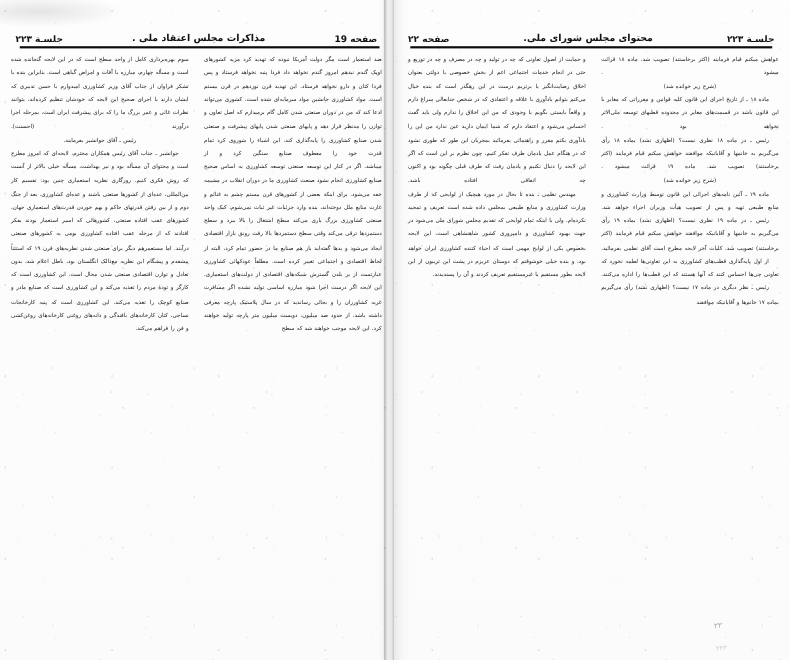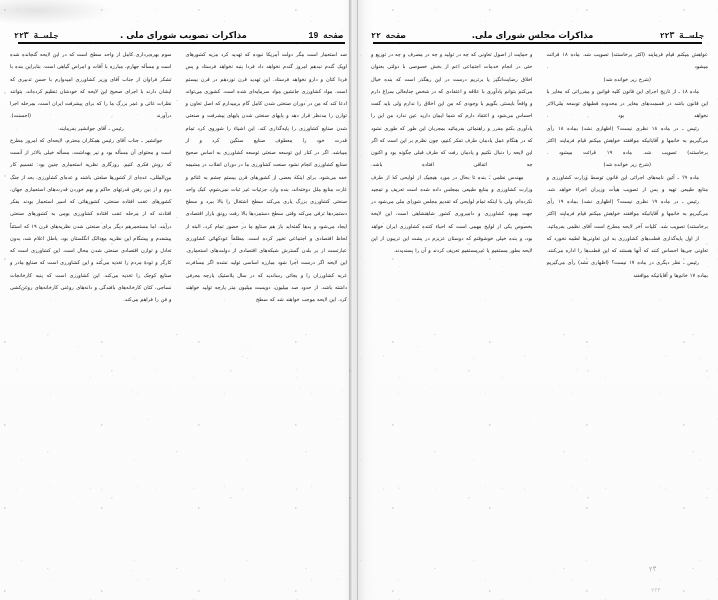--- a/index.html
+++ b/index.html
@@ -49,21 +49,21 @@
 
   
   .hdr{
     position:absolute;left:0;right:0;
     display:flex;align-items:flex-end;justify-content:space-between;
     font-weight:bold;letter-spacing:.2px;
     color:#101010;
   }
   .page.left .hdr{top:30px;padding:0 16px 0 14px;}
   .page.right .hdr{top:30px;padding:0 14px 0 12px;}
-  .hdr .h-side{font-size:8.2px;white-space:nowrap;font-family:Liberation Mono, monospace;}
+  .hdr .h-side{font-size:8.2px;white-space:nowrap;}
   .hdr .h-title{font-size:8.6px;white-space:nowrap;}
   .rule{
     position:absolute;height:2px;background:#0d0d0d;
   }
   .page.left .rule{left:18px;right:14px;top:42px;}
   .page.right .rule{left:14px;right:16px;top:42px;}
 
   
   .cols{
     position:absolute;top:48px;bottom:30px;
@@ -124,42 +124,42 @@
 </head>
 <body>
 
 <div id="sheet">
 
   <div class="topsmudge"></div>
 
   <div class="page left">
     <div class="hdr">
       <span class="h-side">صفحه 19</span>
-      <span class="h-title">مذاکرات تصویب شورای ملی .</span>
+      <span class="h-title">مذاکرات مجلس اعتقاد ملی .</span>
       <span class="h-side">جلسـة ۲۲۳</span>
     </div>
     <div class="rule"></div>
 
     <div class="cols">
       <div class="col">
         <p class="tx">سوم بهره‌برداری کامل از واحد سطح است که در این لایحه گنجانده شده است و مسأله چهارم، مبارزه با آفات و امراض گیاهی است. بنابراین بنده با تشکر فراوان از جناب آقای وزیر کشاورزی امیدوارم با حسن تدبیری که ایشان دارند با اجرای صحیح این لایحه که خودشان تنظیم کرده‌اند، بتوانند نظرات غائی و عمر بزرگ ما را که برای پیشرفت ایران است، بمرحله اجرا درآورند (احسنت).</p>
         <p class="tx center">رئیس ـ آقای جوانشیر بفرمایند.</p>
         <p class="tx indent last">جوانشیر ـ جناب آقای رئیس همکاران محترم، لایحه‌ای که امروز مطرح است و محتوای آن مسأله بود و نیر بهداشت، مسأله خیلی بالاتر از آنست که روش فکری کنیم. روزگاری نظریه استعماری چنین بود: تقسیم کار بین‌المللی، عده‌ای از کشورها صنعتی باشند و عده‌ای کشاورزی. بعد از جنگ دوم و از بین رفتن قدرتهای حاکم و بهم خوردن قدرت‌های استعماری جهان، کشورهای عقب افتاده صنعتی، کشورهائی که اسیر استعمار بودند بفکر افتادند که از مرحله عقب افتاده کشاورزی بومی به کشورهای صنعتی درآیند. اما مستعمرهم دیگر برای صنعتی شدن نظریه‌های قرن ۱۹ که استثناً پیشقدم و پیشگام این نظریه مع‌ذالک انگلستان بود، باطل اعلام شد، بدون تعادل و توازن اقتصادی صنعتی شدن محال است. این کشاورزی است که کارگر و تودهٔ مردم را تغذیه می‌کند و این کشاورزی است که صنایع مادر و صنایع کوچک را تغذیه می‌کند. این کشاورزی است که پنبه کارخانجات نساجی، کتان کارخانه‌های بافندگی و دانه‌های روغنی کارخانه‌های روغن‌کشی و فن را فراهم می‌کند.</p>
       </div>
       <div class="col">
         <p class="tx">ضد استعمار است مگر دولت آمریکا نبوده که تهدید کرد مزیه کشورهای اوپک گندم نبدهم امروز گندم نخواهد داد فردا پنبه نخواهد فرستاد و پس فردا کتان و دارو نخواهد فرستاد. این تهدید قرن نوزدهم در قرن بیستم است. مواد کشاورزی جانشین مواد سرمایه‌ای شده است. کشوری می‌تواند ادعا کند که من در دوران صنعتی شدن کامل گام برمیدارم که اصل تعاون و توازن را مدنظر قرار دهد و پایهای صنعتی شدن پایهای پیشرفت و صنعتی شدن صنایع کشاورزی را پایه‌گذاری کند. این اشیاء را شوروی کرد تمام قدرت خود را معطوف صنایع سنگین کرد و از</p>
         <p class="tx last">میباشد. اگر در کنار این توسعه صنعتی توسعه کشاورزی به اساس صحیح صنایع کشاورزی انجام نشود صنعت کشاورزی ما در دوران انقلاب در مشیمه خفه می‌شود. برای اینکه بعضی از کشورهای قرن بیستم چشم به غنائم و غارت منابع ملل دوخته‌اند، بنده وارد جزئیات غیر ثبات نمی‌شوم، کبک واحد صنعتی کشاورزی بزرگ یاری می‌کند سطح اشتغال را بالا ببرد و سطح دستمزدها ترقی می‌کند وقتی سطح دستمزدها بالا رفت رونق بازار اقتصادی ایجاد می‌شود و یدها گفته‌اید باز هم صنایع ما در حضور تمام کرد، البته از لحاظ اقتصادی و اجتماعی تغییر کرده است. مطلقاً عودکهائی کشاورزی عبارتست از بر بلدن گسترش شبکه‌های اقتصادی از دولت‌های استعماری. این لایحه اگر درست اجرا شود مبارزه اساسی تولید نشده اگر مسافرت غربه کشاورزان را و بجائی رساندید که در سال پلاستیک پارچه معرفی داشته باشد. از حدود صد میلیون، دویست میلیون متر پارچه تولید خواهند کرد. این لایحه موجب خواهند شد که سطح</p>
       </div>
     </div>
   </div>
 
   <div class="page right">
     <div class="hdr">
       <span class="h-side">جلسـة ۲۲۳</span>
-      <span class="h-title">مذاکرات مجلس شورای ملی.</span>
+      <span class="h-title">محتوای مجلس شورای ملی.</span>
       <span class="h-side">صفحه ۲۲</span>
     </div>
     <div class="rule"></div>
 
     <div class="cols">
       <div class="col">
         <p class="tx">و حمایت از اصول تعاونی که چه در تولید و چه در مصرف و چه در توزیع و حتی در انجام خدمات اجتماعی اعم از بخش خصوصی با دولتی بعنوان اخلاق رضایت‌انگیز یا برتریم درست در این رهگذر است که بنده خیال می‌کنم بتوانم یادآوری با علاقه و اعتقادی که در شخص جنابعالی سراغ دارم و واقعاً بایستی بگویم با وجودی که من این اخلاق را ندارم ولی باید گفت احساس می‌شود و اعتقاد دارم که شما ایمان دارید عین ندارد من این را یادآوری بکنم مقرر و راهنمائی بفرمائید بمجربان این طور که طوری نشود که در هنگام عمل یادمان طرف تفکر کنیم، چون نظرم بر این است که اگر این لایحه را دنبال نکنیم و یادمان رفت که طرف قبلی چگونه بود و اکنون چه اتفاقی افتاده باشد.</p>
         <p class="tx indent last">مهندس نظمی ـ بنده تا بحال در مورد هیچیک از لوایحی که از طرف وزارت کشاورزی و منابع طبیعی بمجلس داده شده است تعریف و تمجید نکرده‌ام. ولی با اینکه تمام لوایحی که تقدیم مجلس شورای ملی می‌شود در جهت بهبود کشاورزی و دامپروری کشور شاهنشاهی است، این لایحه بخصوص یکی از لوایح مهمی است که احیاء کننده کشاورزی ایران خواهد بود، و بنده خیلی خوشوقتم که دوستان عزیزم در پشت این تریبون از این لایحه بطور مستقیم یا غیرمستقیم تعریف کردند و آن را پسندیدند.</p>
       </div>
       <div class="col">

